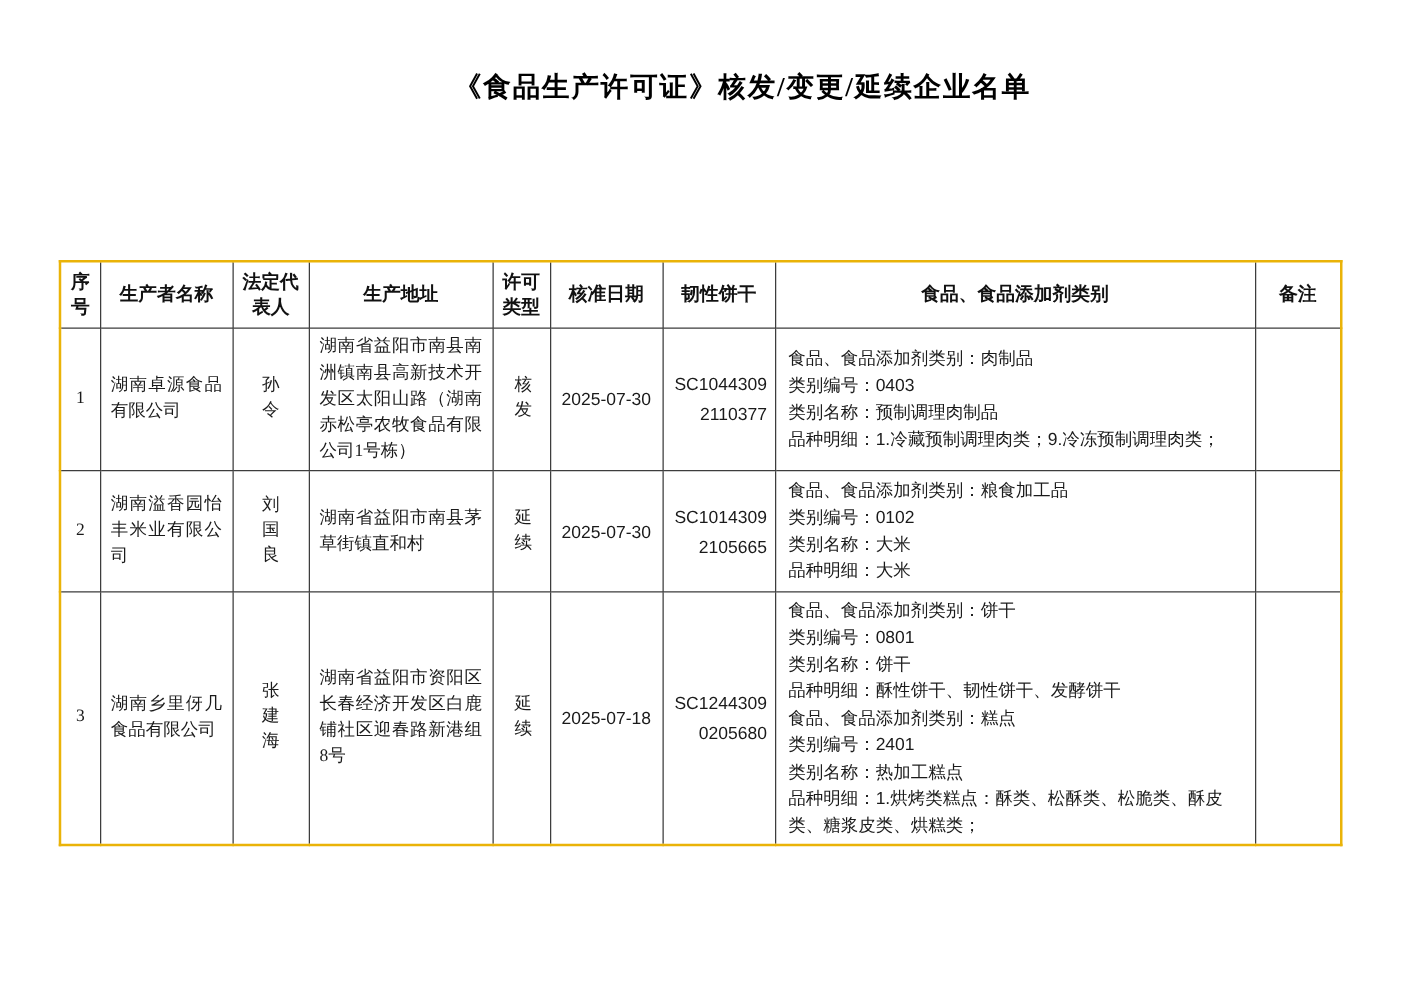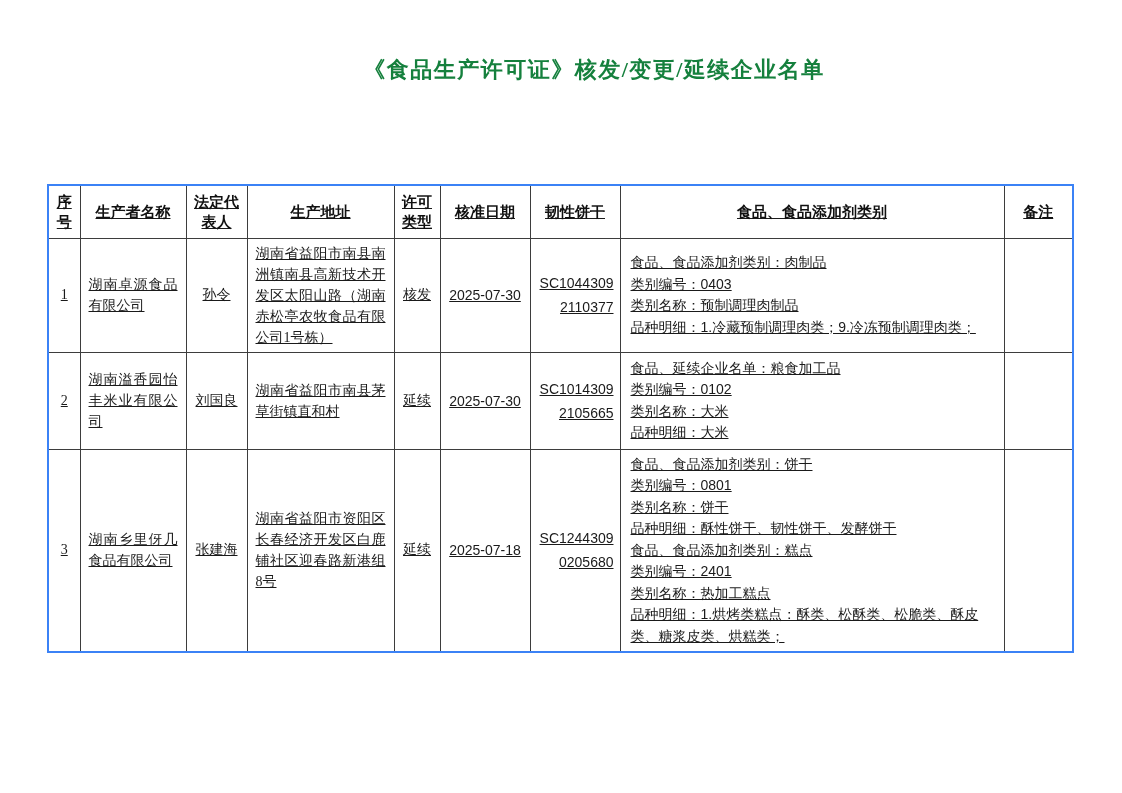--- a/index.html
+++ b/index.html
@@ -22,31 +22,30 @@
     margin: 0;
     padding-top: 56px;
     padding-left: 66px;
     width: 1056px;
     text-align: center;
     font-size: 22px;
     font-weight: bold;
     letter-spacing: 1.5px;
     line-height: 28px;
     font-family: "Liberation Serif", serif;
-    color: #15803d;
+    color: #000000;
   }
   table.license-table {
     position: absolute;
     left: 47px;
-    top: 184px;
+    top: 208px;
     width: 1025px;
     border-collapse: collapse;
     table-layout: fixed;
-    border: 2px solid #3b82f6;
-    text-decoration: underline;
+    border: 2px solid #eab308;
   }
   table.license-table th,
   table.license-table td {
     border: 1px solid #3d3d3d;
     vertical-align: middle;
     box-sizing: border-box;
     overflow: hidden;
   }
   tr.header-row { height: 53px; }
   tr.row-1 { height: 109px; }
@@ -68,21 +67,21 @@
   }
   .c-producer, .c-addr {
     text-align: justify;
     text-align-last: left;
     padding: 4px 8px;
     line-height: 21px;
     font-family: "Liberation Serif", serif;
   }
   .c-rep, .c-type {
     text-align: center;
-    padding: 2px 3px;
+    padding: 2px 17px;
     line-height: 20px;
     font-family: "Liberation Serif", serif;
   }
   .c-date {
     text-align: center;
     padding: 7px 2px;
     font-family: "Liberation Sans", sans-serif;
     font-size: 14px;
   }
   .c-license {
@@ -158,21 +157,21 @@
 
       <tr class="row-2">
         <td class="c-seq">2</td>
         <td class="c-producer">湖南溢香园怡丰米业有限公司</td>
         <td class="c-rep">刘国良</td>
         <td class="c-addr">湖南省益阳市南县茅草街镇直和村</td>
         <td class="c-type">延续</td>
         <td class="c-date">2025-07-30</td>
         <td class="c-license">SC10143092105665</td>
         <td class="c-category">
-          <div class="cat-line">食品、延续企业名单：粮食加工品</div>
+          <div class="cat-line">食品、食品添加剂类别：粮食加工品</div>
           <div class="cat-line">类别编号：0102</div>
           <div class="cat-line">类别名称：大米</div>
           <div class="cat-line">品种明细：大米</div>
         </td>
         <td class="c-remark"></td>
       </tr>
 
       <tr class="row-3">
         <td class="c-seq">3</td>
         <td class="c-producer">湖南乡里伢几食品有限公司</td>

